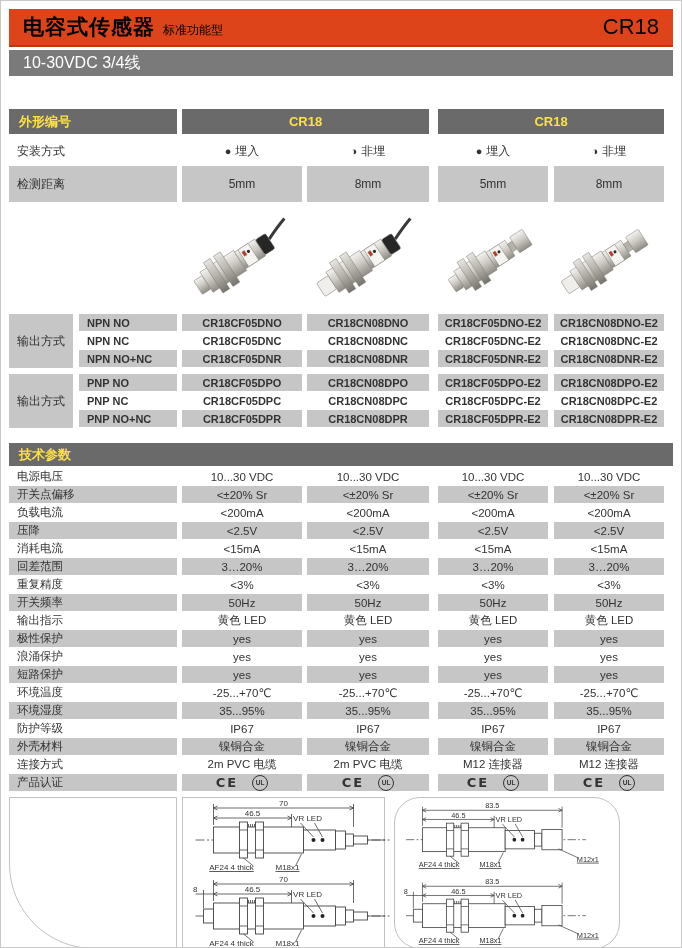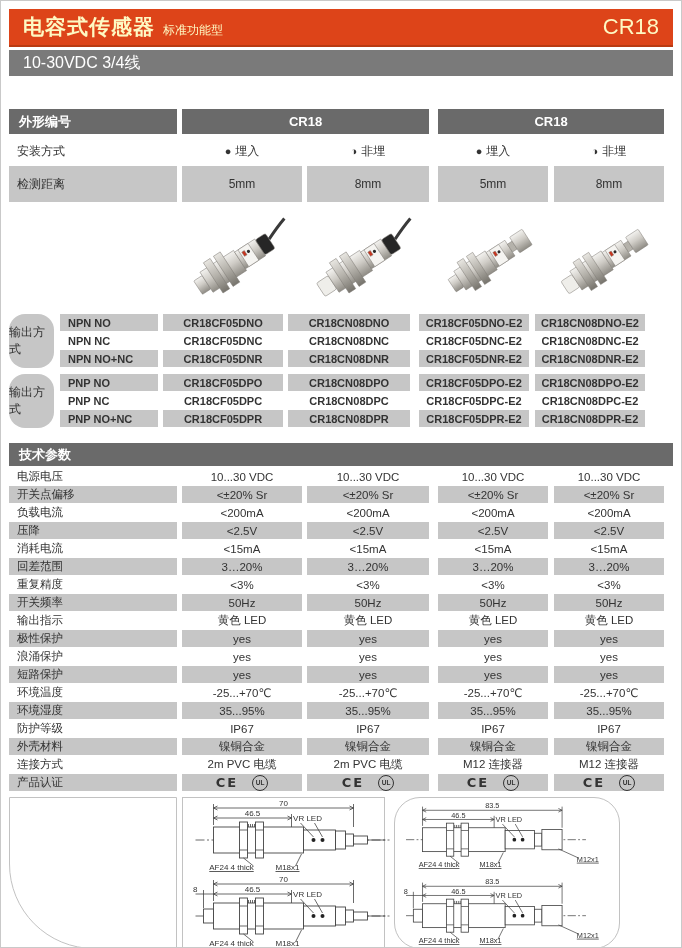--- a/index.html
+++ b/index.html
@@ -1,48 +1,48 @@
 <!DOCTYPE html>
 <html><head>
 <meta charset="utf-8">
 <style>
   html,body{margin:0;padding:0;background:#fff;}
   body{font-family:"Liberation Sans","DejaVu Sans",sans-serif;color:#333;}
   .page{width:682px;height:948px;box-sizing:border-box;border:1px solid #c9c9c9;background:#fff;padding:8px;overflow:hidden;}
   
-  .hdr{background:#dd4419;color:#fef9c3;height:38px;display:flex;align-items:center;justify-content:space-between;padding:0 14px;box-sizing:border-box;border-bottom:2px solid #b93a12;}
+  .hdr{background:#dd4419;color:#000000;height:38px;display:flex;align-items:center;justify-content:space-between;padding:0 14px;box-sizing:border-box;border-bottom:2px solid #b93a12;}
   .hdr-left{display:flex;align-items:baseline;gap:8px;}
   .hdr-title{font-size:21px;font-weight:bold;letter-spacing:1px;}
   .hdr-sub{font-size:12px;}
   .hdr-model{font-size:22px;}
   .subbar{background:#7a7a7a;color:#ffffff;height:26px;margin-top:3px;display:flex;align-items:center;padding:0 14px;box-sizing:border-box;font-size:16px;}
   
   .tbl{margin-top:33px;}
   .trow{display:flex;align-items:stretch;}
   .cell{box-sizing:border-box;font-size:12px;display:flex;align-items:center;justify-content:center;}
   .cl{width:168px;margin-right:5px;justify-content:flex-start;padding-left:8px;}
   .c1{width:120px;margin-right:5px;}
   .c2{width:122px;margin-right:9px;}
   .c3{width:110px;margin-right:6px;}
   .c4{width:110px;}
-  .darkbar{background:#6a6a6a;color:#ffffff;font-weight:bold;}
+  .darkbar{background:#6a6a6a;color:#fde047;font-weight:bold;}
   .gray{background:#c6c6c6;}
   .hdr-row{height:25px;margin-bottom:5px;}
   .hdr-row .cell{font-size:13px;}
   .span2a{width:247px;margin-right:9px;}
   .span2b{width:226px;}
   .mount-row{height:24px;margin-bottom:3px;}
   .dist-row{height:36px;}
   .mount-glyph{font-size:11px;margin-right:4px;}
   
   .imgs{height:112px;display:flex;align-items:center;}
   .imgcell{display:flex;align-items:center;justify-content:center;}
   
   .oblock{display:flex;margin-bottom:6px;}
-  .olabel{width:45px;margin-right:6px;background:#c6c6c6;display:flex;align-items:center;justify-content:center;font-size:12px;border-radius:16px;}
+  .olabel{width:64px;margin-right:6px;background:#c6c6c6;display:flex;align-items:center;justify-content:center;font-size:12px;}
   .orows{flex:1;font-weight:bold;}
   .orow{display:flex;height:17px;margin-bottom:1px;}
   .orow .cell{font-size:11px;}
   .osub{width:98px;margin-right:5px;justify-content:flex-start;padding-left:8px;}
   
   .techbar{height:23px;margin-top:15px;margin-bottom:2px;display:flex;align-items:center;padding-left:10px;font-size:13px;}
   .techrow{height:17px;margin-bottom:1px;}
   .techrow .cell{font-size:11.5px;}
   
   .certwrap{display:flex;align-items:center;gap:14px;}

